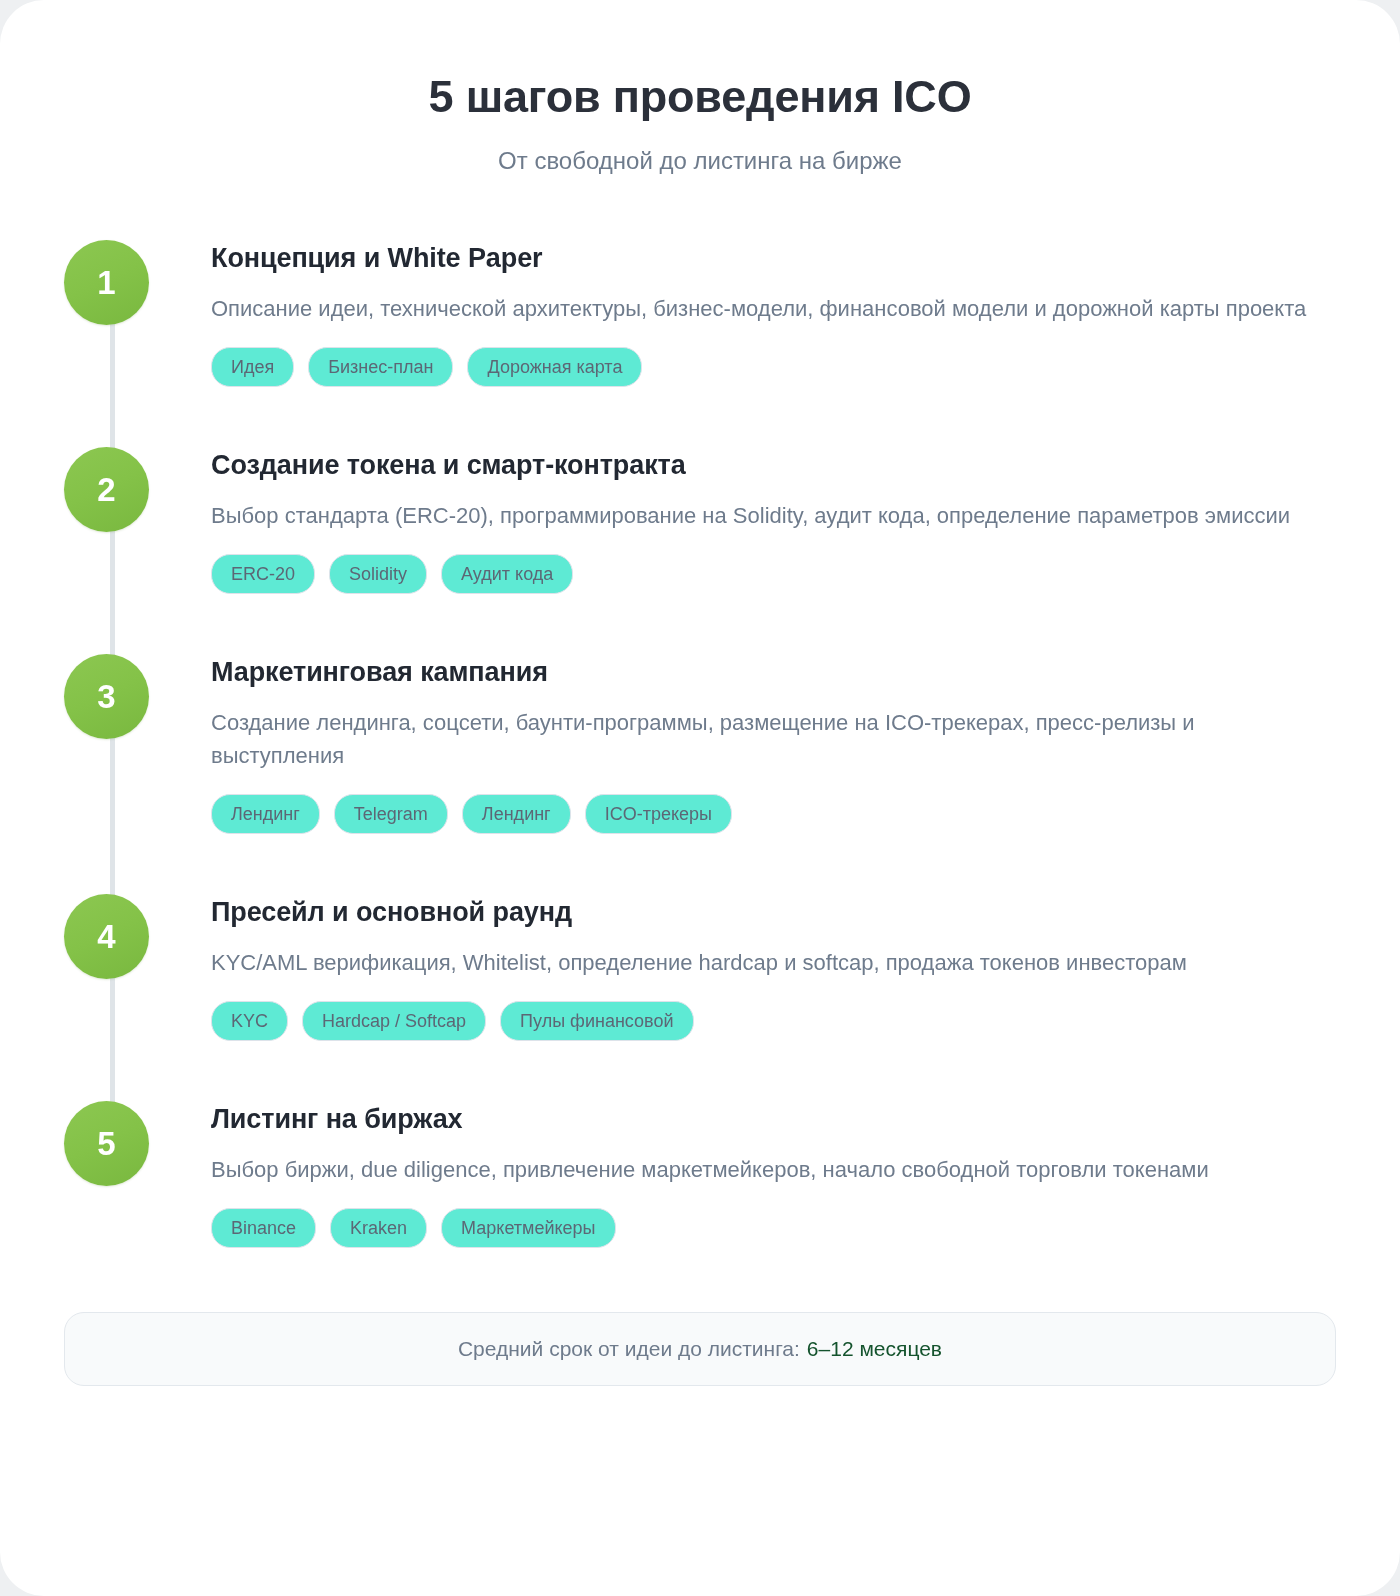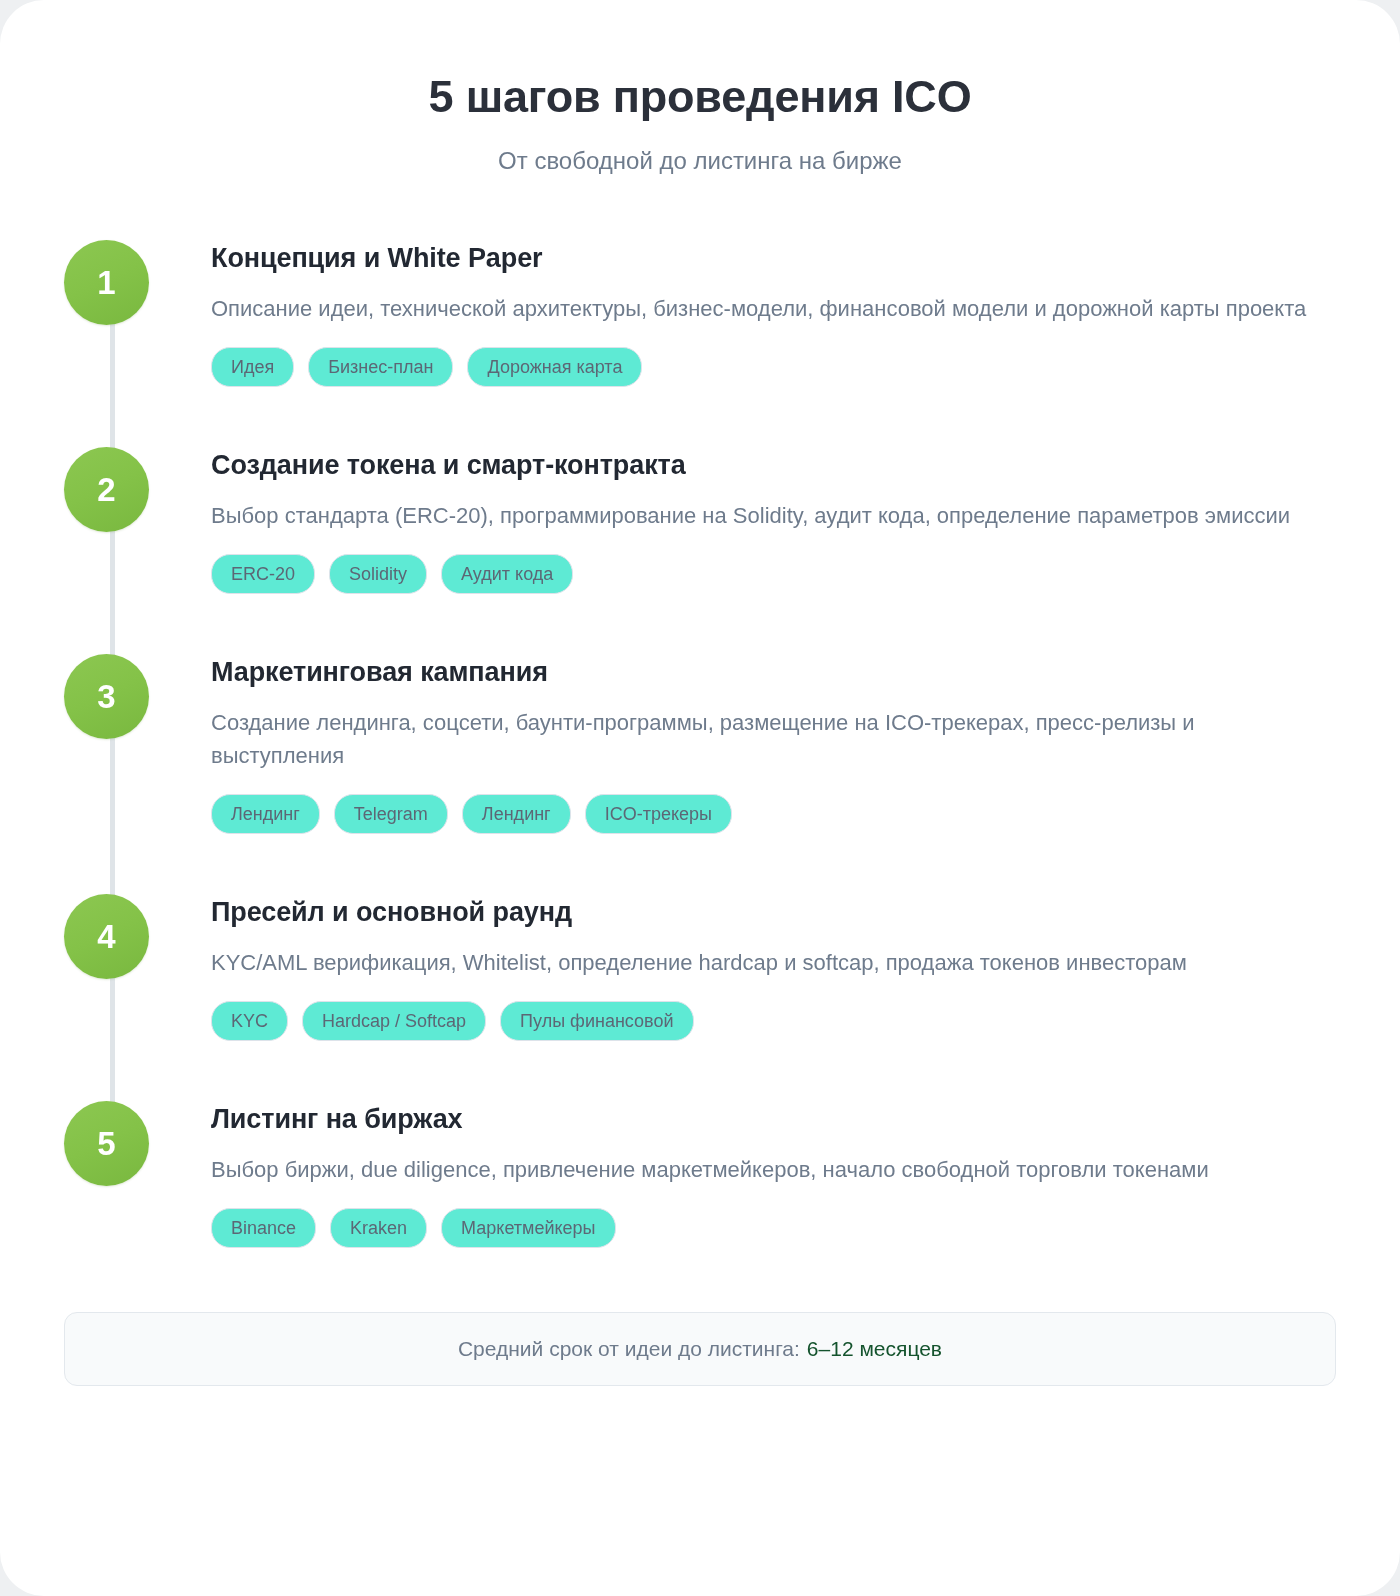--- a/index.html
+++ b/index.html
@@ -138,21 +138,21 @@
     font-size: 18px;
     line-height: 1;
     white-space: nowrap;
   }
 
   
   .footer-note {
     margin-top: 54px;
     height: 72px;
     border: 1px solid #e3e8ed;
-    border-radius: 13px;
+    border-radius: 20px;
     background: #f8fafb;
     display: flex;
     align-items: center;
     justify-content: center;
     color: #6e7b8c;
     font-size: 21px;
     text-align: center;
   }
   .footer-note .strong {
     color: #14532d;

